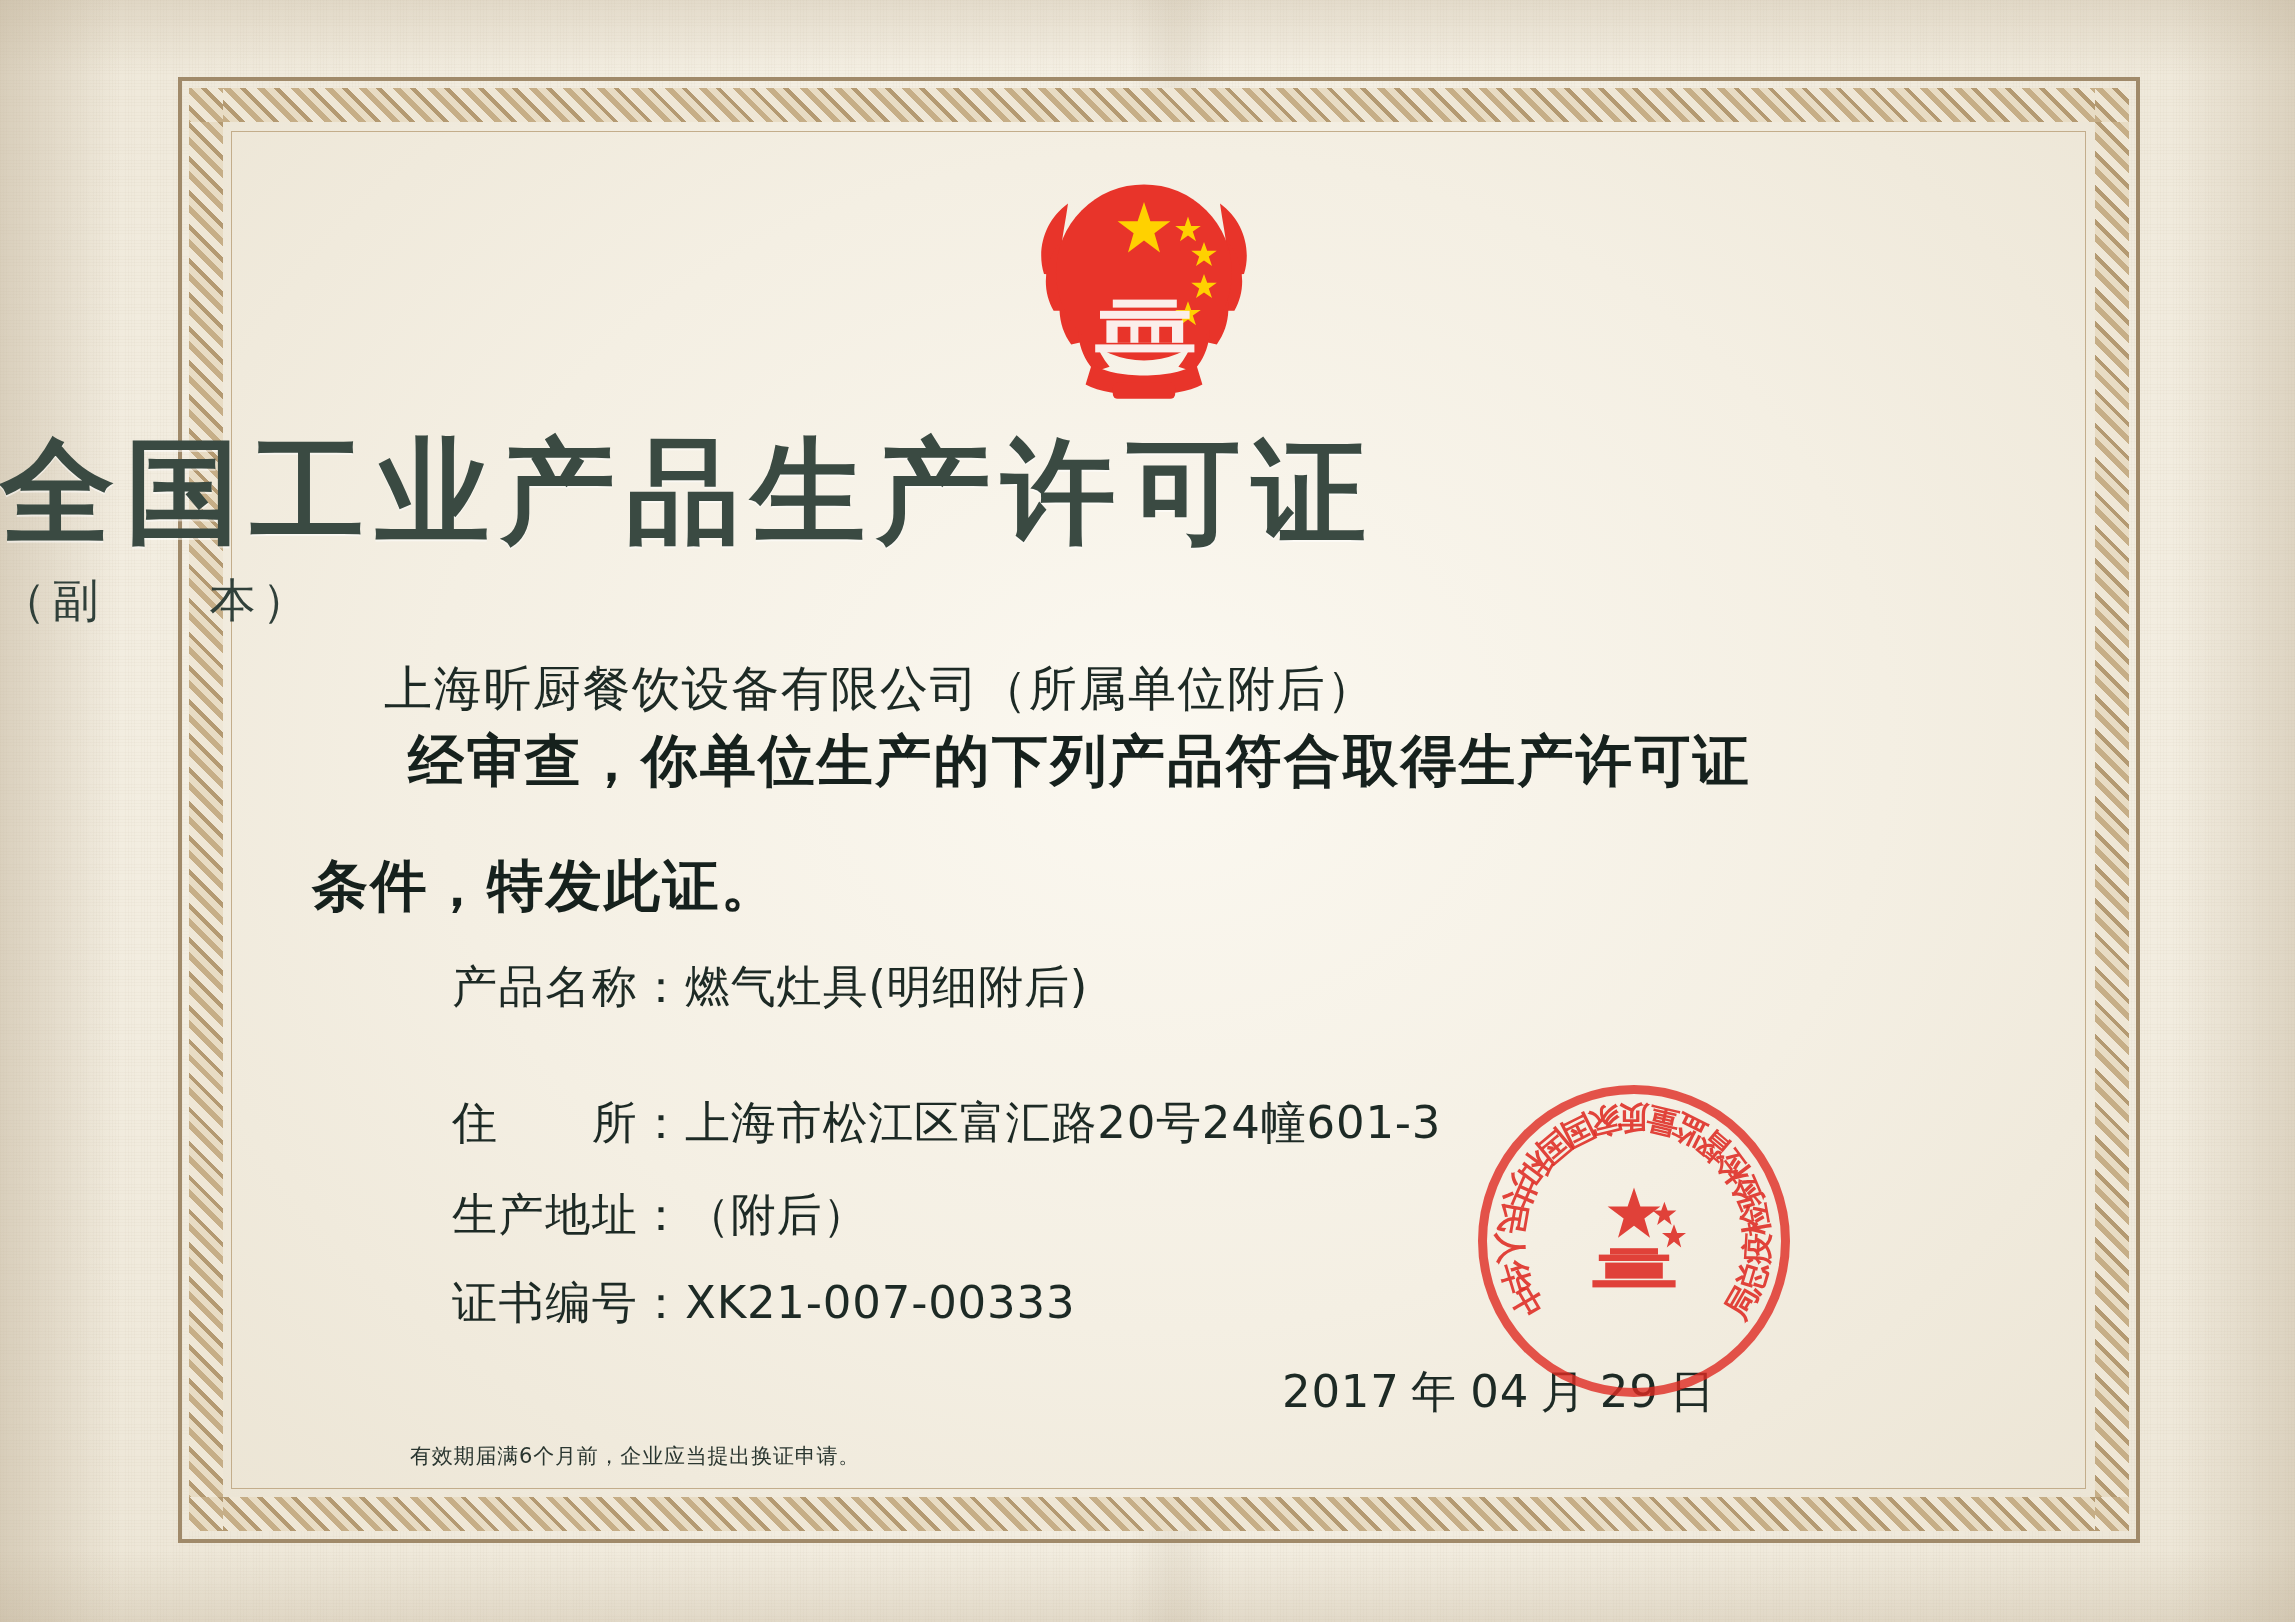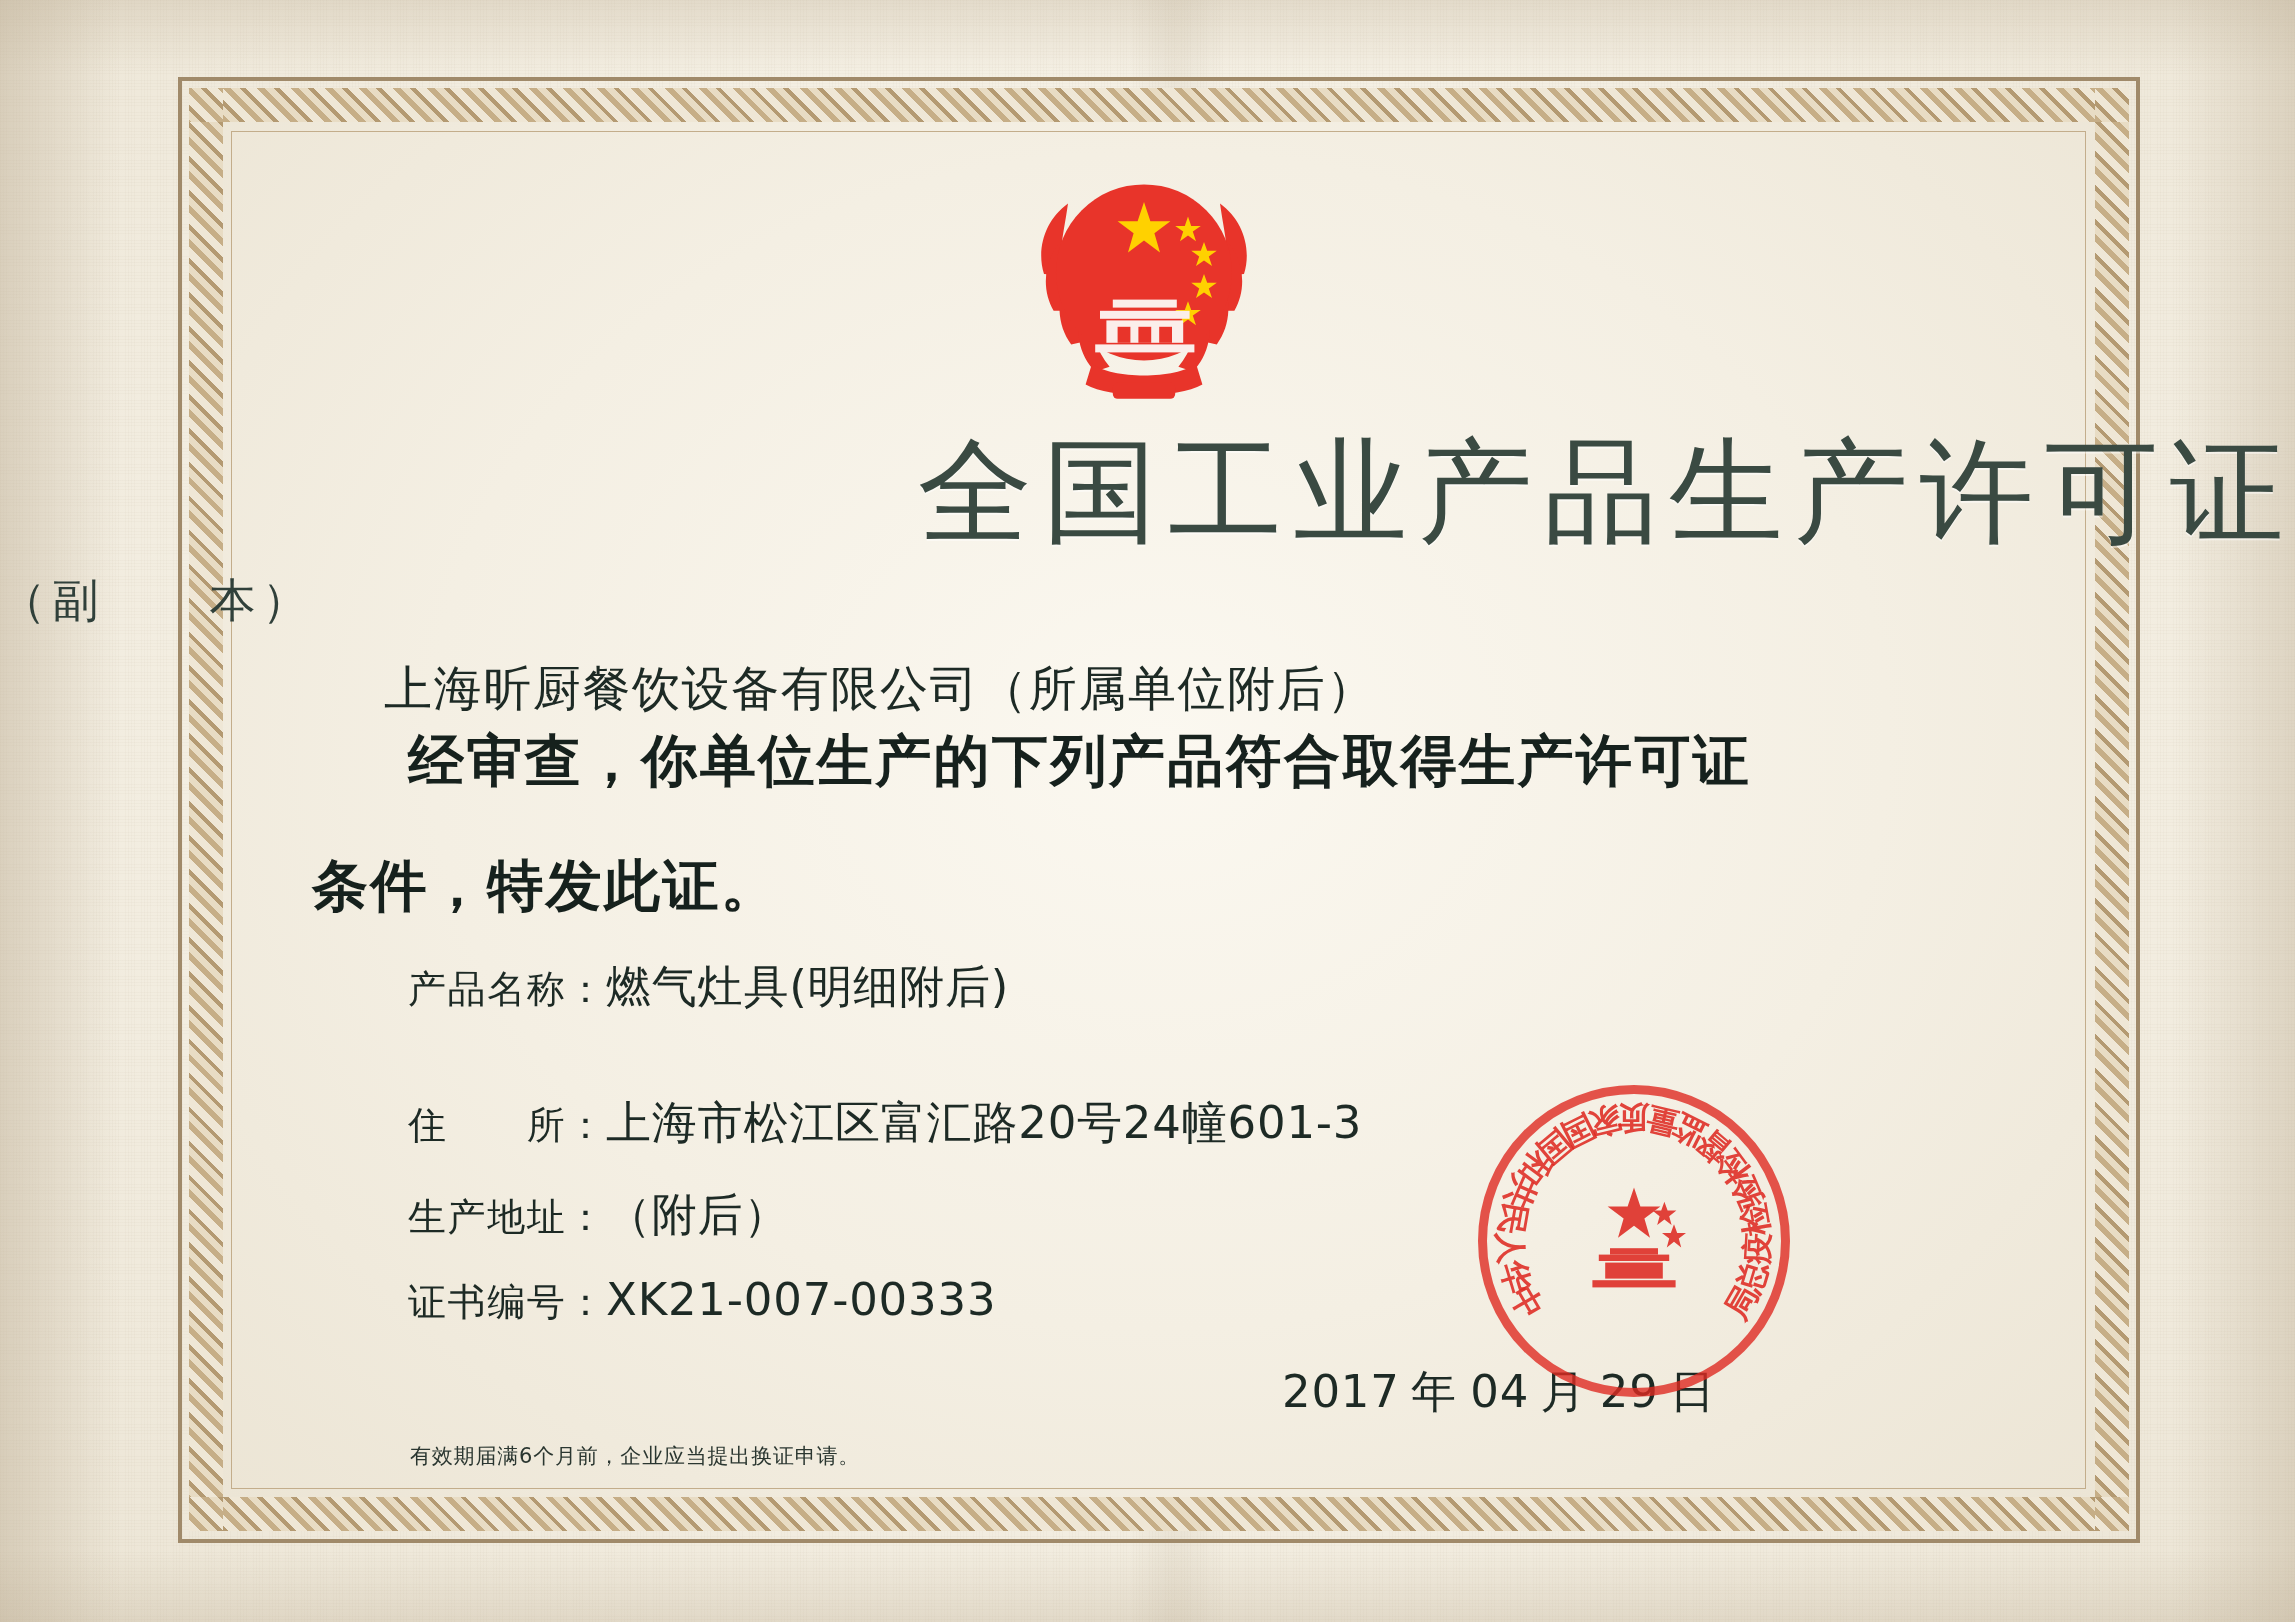--- a/index.html
+++ b/index.html
@@ -123,24 +123,24 @@
     position: absolute;
     left: 1012px; top: 154px;
     width: 264px; height: 256px;
   }
 
   
   .title {
     position: absolute;
     left: 0; top: 416px;
     width: 2295px;
-    text-align: right;
+    text-align: left;
     font-family: "DejaVu Sans", "Liberation Sans", sans-serif;
     font-size: 114px;
-    font-weight: 400;
+    font-weight: 700;
     letter-spacing: 11.2px;
     color: #3a4a42;
     text-shadow: 0 1.6px 0 rgba(255,255,255,0.5);
   }
   .subtitle {
     position: absolute;
     left: 0; top: 570px;
     width: 2295px;
     font-family: "DejaVu Sans", "Liberation Sans", sans-serif;
     font-size: 46px;
@@ -176,22 +176,23 @@
     letter-spacing: 2.4px;
   }
 
   .field {
     position: absolute;
     font-family: "DejaVu Sans", "Liberation Sans", sans-serif;
     color: #1d2a25;
     white-space: nowrap;
   }
   .field .lbl {
-    font-size: 38px;
+    font-size: 45px;
     letter-spacing: 1.6px;
+    margin-left: 44px;
   }
   .field .val {
     font-size: 45px;
     letter-spacing: 0.8px;
   }
   .val-small {
     font-size: 34px;
   }
 
   #f-product { left: 408px; top: 957px; }

